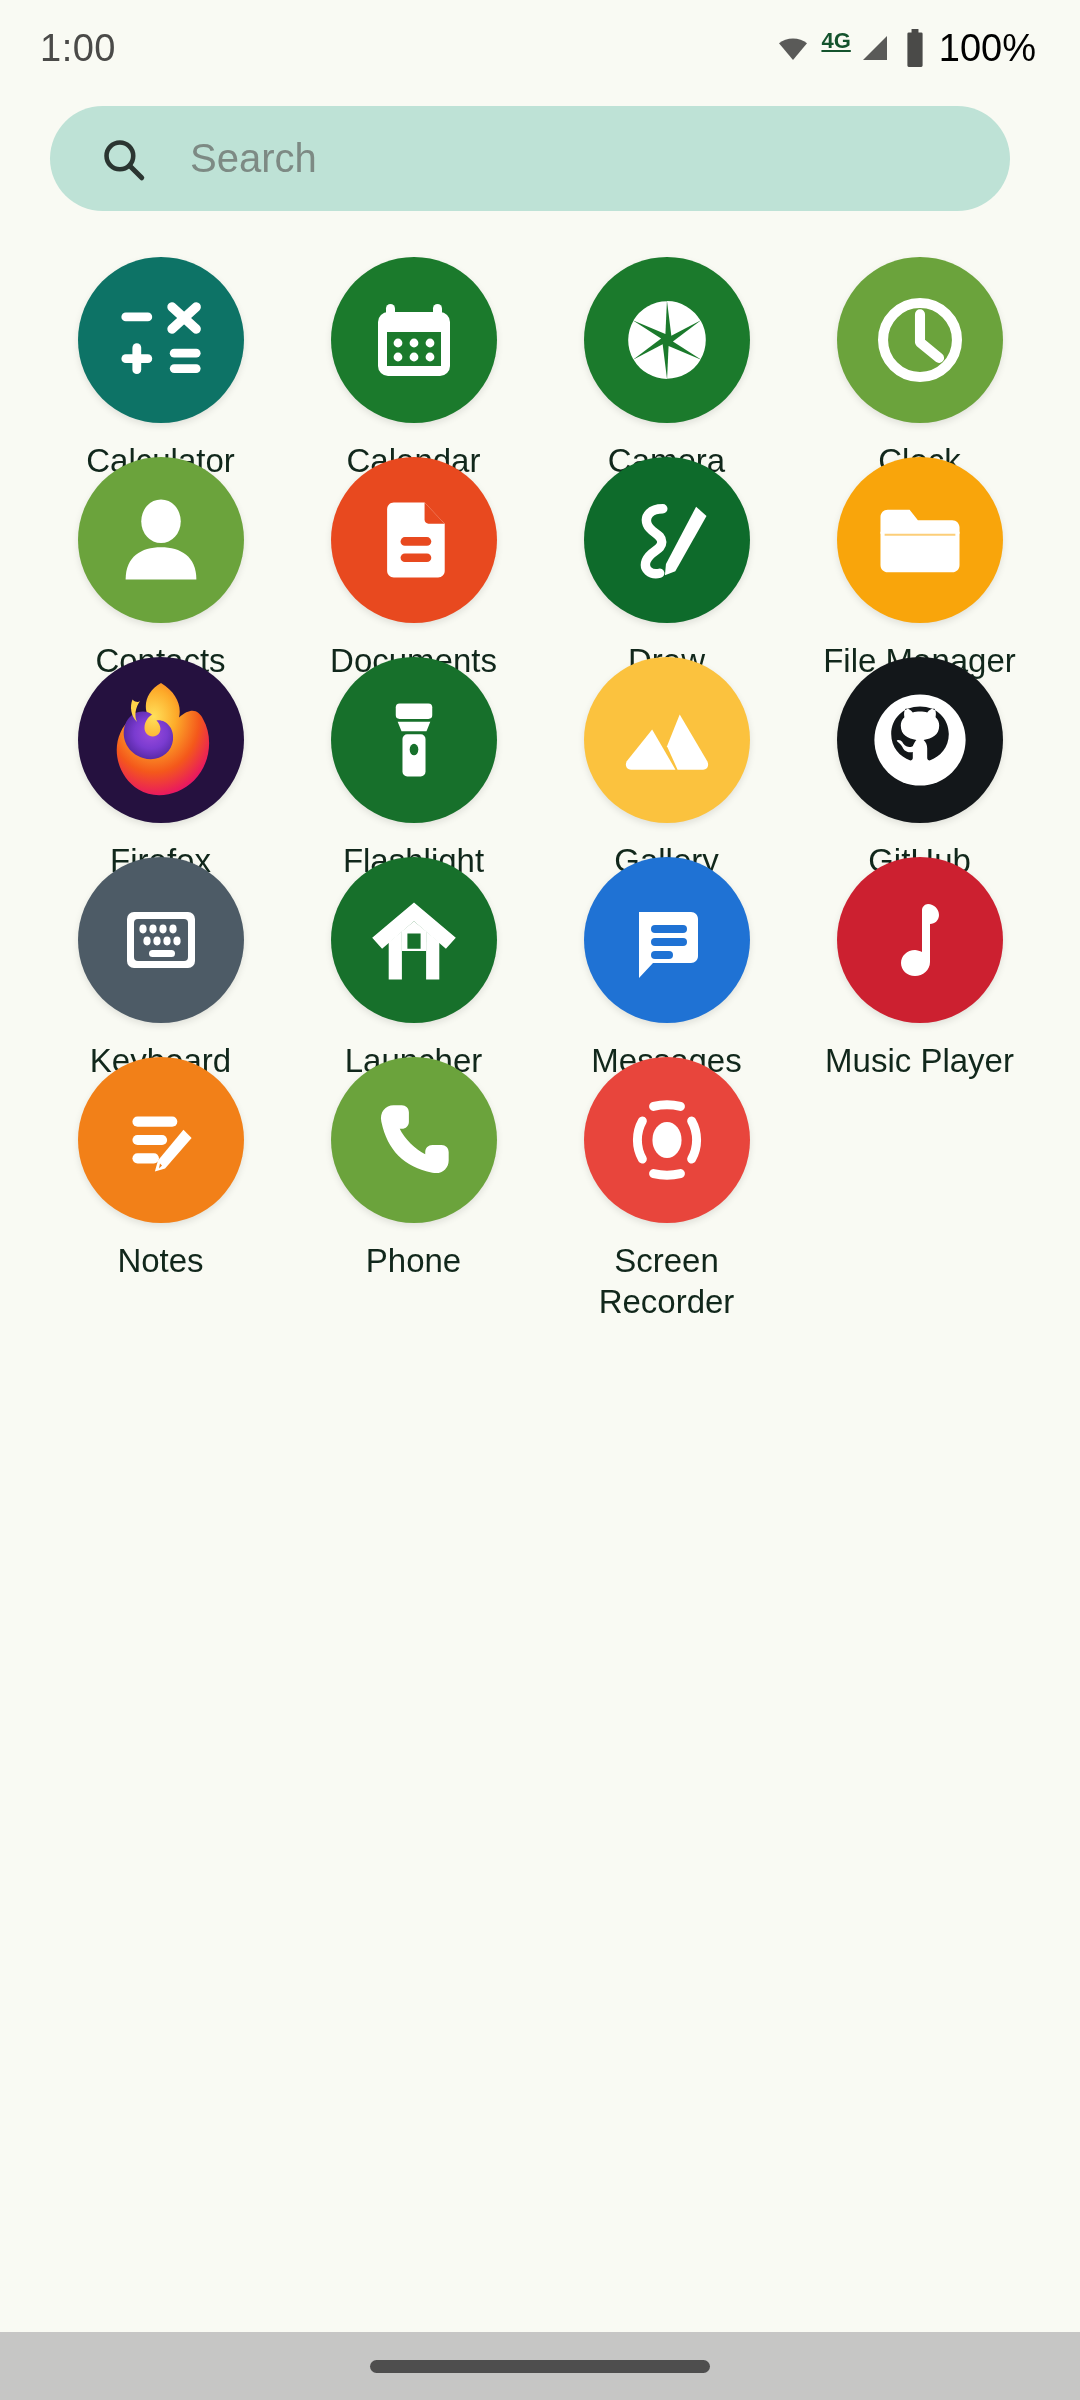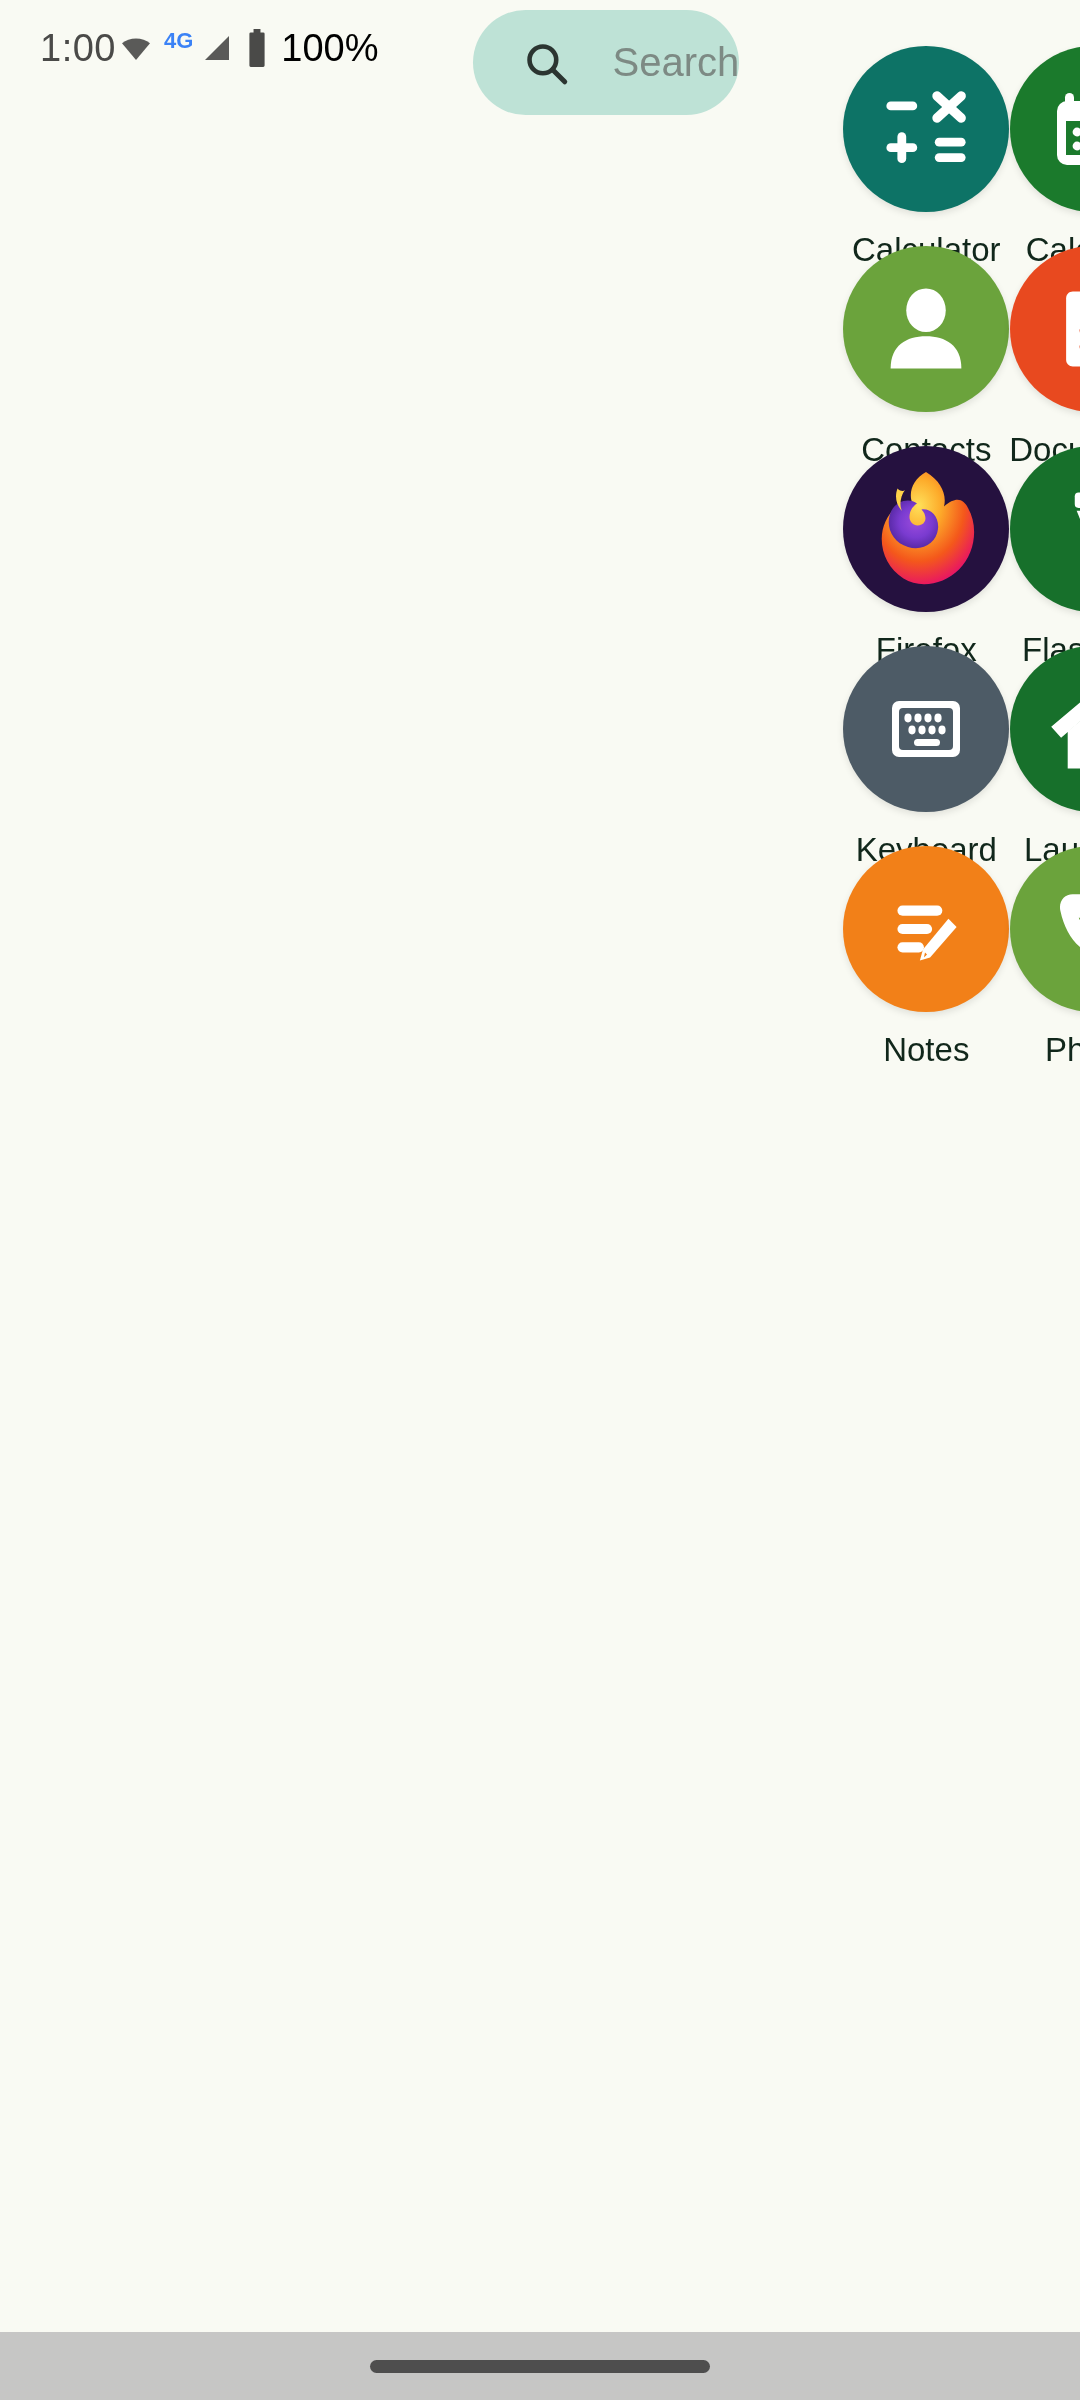--- a/index.html
+++ b/index.html
@@ -6,41 +6,42 @@
   html, body {
     width:1080px; height:2400px;
     background:#f9faf3;
     font-family:"Liberation Sans", sans-serif;
     overflow:hidden;
   }
   .screen {
     position:relative;
     width:1080px; height:2400px;
     background:#f9faf3;
-    display:flex; flex-direction:row;
+    display:flex; flex-direction:column;
   }
 
   
   .statusbar {
     height:96px;
     display:flex; align-items:center;
     padding:0 44px 0 40px;
     flex:0 0 auto;
   }
   .status-time {
     font-size:38px; color:#4a4a48; letter-spacing:0.5px;
   }
   .status-right {
     margin-left:auto;
     display:flex; align-items:center; gap:10px;
   }
   .status-right svg { display:block; }
   .status-4g {
-    font-size:22px; font-weight:bold; color:#3b82f6;
+    font-size:22px; font-weight:bold; color:#14532d;
     margin:-14px -4px 0 -2px;
+    text-decoration:underline;
   }
   .status-batt {
     font-size:38px; color:#000000; margin-left:2px;
   }
 
   
   .searchwrap { padding:10px 70px 0 50px; flex:0 0 auto; }
   .searchbar {
     height:105px;
     background:#bee2d6;

